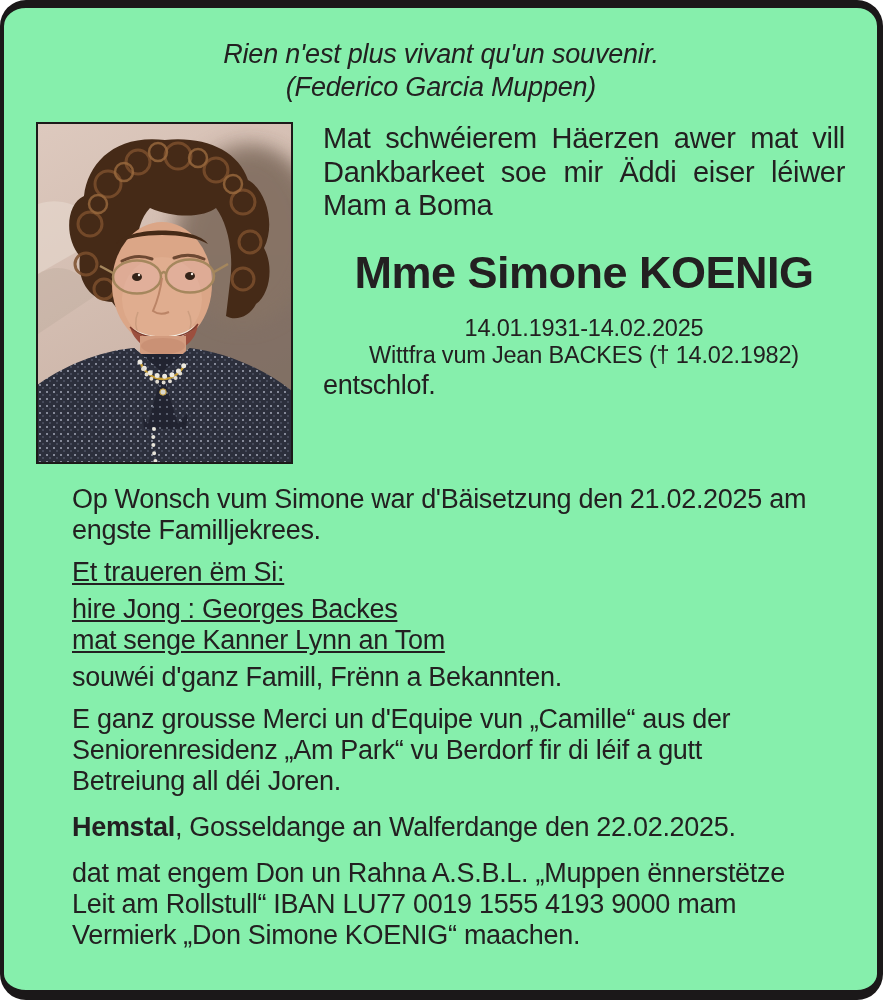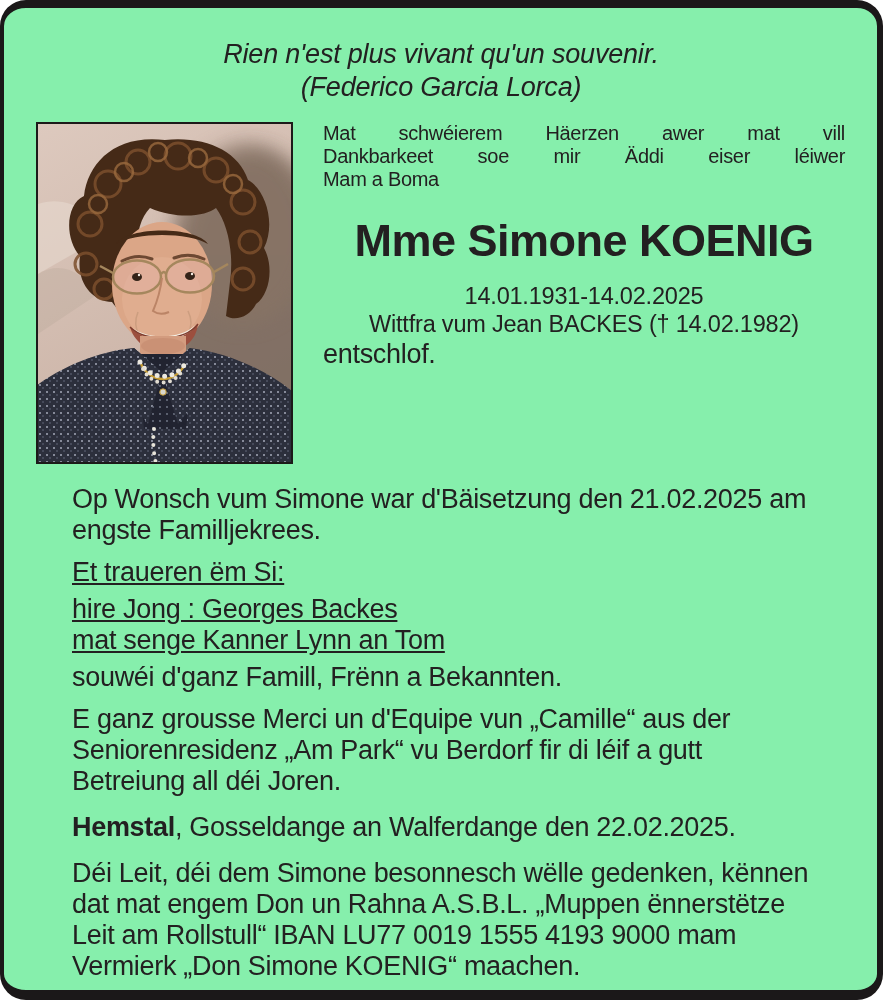--- a/index.html
+++ b/index.html
@@ -30,21 +30,21 @@
   .top{display:flex;align-items:flex-start;}
   .photo{
     flex:none;
     width:253px;height:338px;
     border:2.5px solid #1c1a19;
     background:#d6c0b4;
   }
   .photo svg{display:block;width:100%;height:100%;}
 
   .rightcol{margin-left:30px;width:522px;}
-  .intro{font-size:20px;line-height:1.16;letter-spacing:-0.3px;}
+  .intro{font-size:29px;line-height:1.16;letter-spacing:-0.3px;}
   .name{
     font-size:45px;
     font-weight:700;
     text-align:center;
     margin-top:24px;
     letter-spacing:-0.5px;
     white-space:nowrap;
   }
   .dates{
     text-align:center;
@@ -69,21 +69,21 @@
   .dateline b{font-weight:700;}
 </style>
 </head>
 <body>
 
 <div class="page">
   <div class="content">
 
     <div class="quote">
       <div>Rien n'est plus vivant qu'un souvenir.</div>
-      <div>(Federico Garcia Lorca)</div>
+      <div>(Federico Garcia Muppen)</div>
     </div>
 
     <div class="top">
 
       <div class="photo">
         <svg viewBox="0 0 253 338" preserveAspectRatio="none">
           <defs>
             <linearGradient id="bgG" x1="0" y1="0" x2="0.4" y2="1">
               <stop offset="0" stop-color="#ddc9be"></stop>
               <stop offset="1" stop-color="#c9b1a4"></stop>
@@ -207,21 +207,20 @@
       </div>
       <div class="para mb-lg">
           <div class="jl">E ganz grousse Merci un d'Equipe vun „Camille“ aus der</div>
           <div class="jl">Seniorenresidenz „Am Park“ vu Berdorf fir di léif a gutt</div>
           <div class="jl last">Betreiung all déi Joren.</div>
         </div>
       <div class="para mb-lg dateline">
         <b>Hemstal</b><span>, Gosseldange an Walferdange den 22.02.2025.</span>
       </div>
       <div class="para">
-          <div class="jl">Déi Leit, déi dem Simone besonnesch wëlle gedenken, kënnen</div>
           <div class="jl">dat mat engem Don un Rahna A.S.B.L. „Muppen ënnerstëtze</div>
           <div class="jl">Leit am Rollstull“ IBAN LU77 0019 1555 4193 9000 mam</div>
           <div class="jl last">Vermierk „Don Simone KOENIG“ maachen.</div>
         </div>
     </div>
 
   </div>
 </div>
 
 </body></html>

